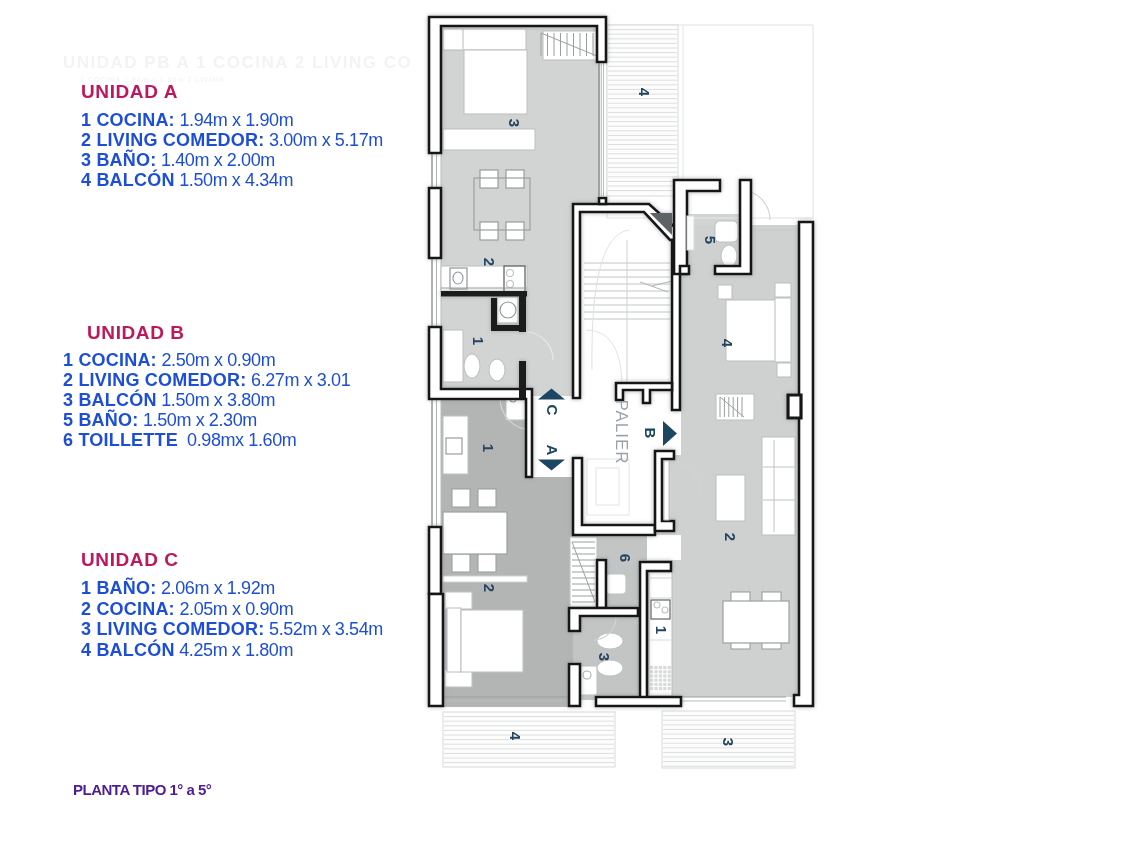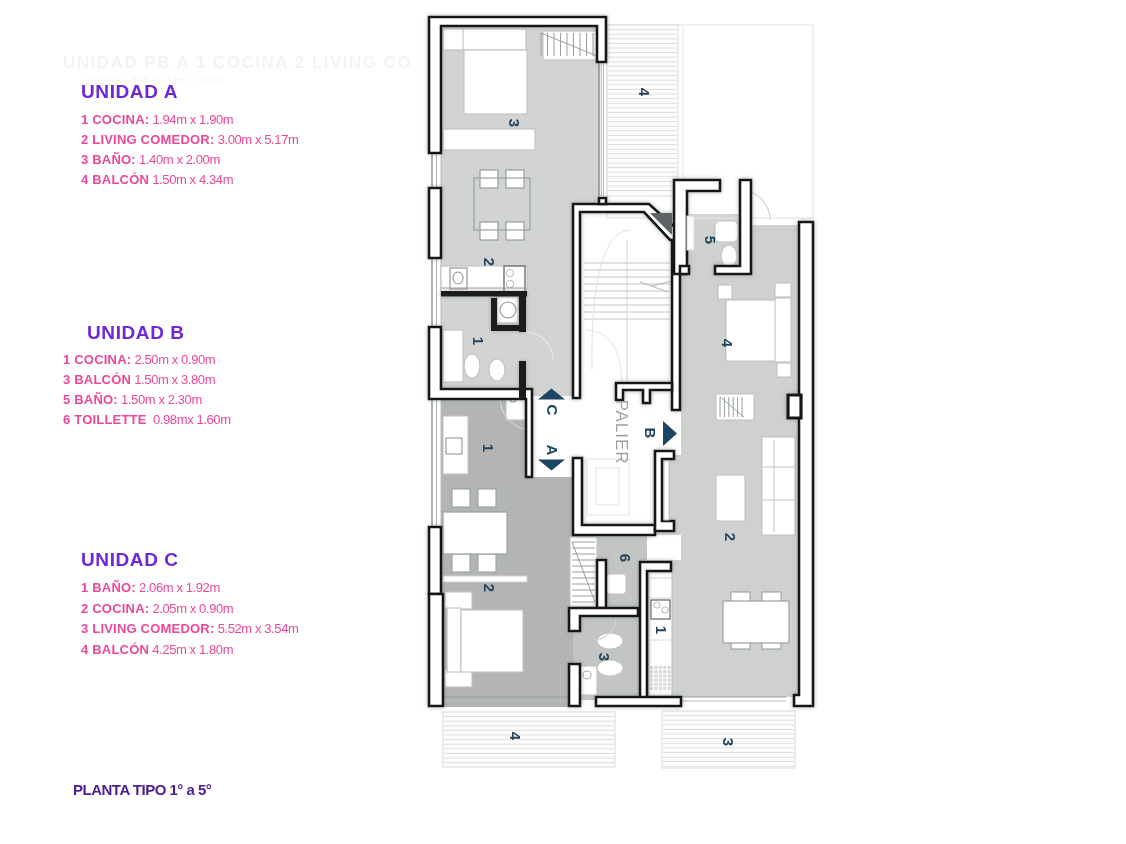--- a/index.html
+++ b/index.html
@@ -1,36 +1,37 @@
 <!DOCTYPE html>
 <html><head><meta charset="utf-8">
 <style>
 html,body{margin:0;padding:0;background:#fff;width:1126px;height:844px;overflow:hidden}
 body{font-family:"Liberation Sans",sans-serif;position:relative}
-.h{position:absolute;color:#6d28d9;font-weight:bold;font-size:19px;letter-spacing:.6px;white-space:nowrap}
-.blk{position:absolute;color:#ec4899;font-size:13px;line-height:20px;white-space:nowrap;letter-spacing:-0.4px}
+.h{position:absolute;color:#be185d;font-weight:bold;font-size:19px;letter-spacing:.6px;white-space:nowrap}
+.blk{position:absolute;color:#1d4ed8;font-size:18px;line-height:20px;white-space:nowrap;letter-spacing:-0.4px}
 .blk b{letter-spacing:.2px}
 #ghost{position:absolute;left:63px;top:53px;color:#f2f4f4;font-weight:bold;font-size:17px;letter-spacing:1.5px;white-space:nowrap}
 #ghost2{position:absolute;left:80px;top:76px;color:#f2f6f6;font-weight:bold;font-size:7px;letter-spacing:1px;white-space:nowrap}
 #planta{position:absolute;left:73px;top:781px;color:#4c1d95;font-weight:bold;font-size:15px;letter-spacing:-0.5px}
 svg{position:absolute;left:0;top:0}
 </style></head>
 <body>
 <div id="ghost">UNIDAD PB A 1 COCINA 2 LIVING CO</div>
 <div id="ghost2">1 COCINA 1.94m x 1.90m 2 LIVING</div>
 <div class="h" style="left:81px;top:81px">UNIDAD A</div>
 <div class="blk" style="left:81px;top:110px">
 <div><b>1 COCINA:</b> 1.94m x 1.90m</div>
 <div><b>2 LIVING COMEDOR:</b> 3.00m x 5.17m</div>
 <div><b>3 BAÑO:</b> 1.40m x 2.00m</div>
 <div><b>4 BALCÓN</b> 1.50m x 4.34m</div>
 </div>
 <div class="h" style="left:87px;top:322px">UNIDAD B</div>
 <div class="blk" style="left:63px;top:350px">
 <div><b>1 COCINA:</b> 2.50m x 0.90m</div>
+<div><b>2 LIVING COMEDOR:</b> 6.27m x 3.01</div>
 <div><b>3 BALCÓN</b> 1.50m x 3.80m</div>
 <div><b>5 BAÑO:</b> 1.50m x 2.30m</div>
 <div><b>6 TOILLETTE</b>&nbsp; 0.98mx 1.60m</div>
 </div>
 <div class="h" style="left:81px;top:549px">UNIDAD C</div>
 <div class="blk" style="left:81px;top:578px;line-height:20.7px">
 <div><b>1 BAÑO:</b> 2.06m x 1.92m</div>
 <div><b>2 COCINA:</b> 2.05m x 0.90m</div>
 <div><b>3 LIVING COMEDOR:</b> 5.52m x 3.54m</div>
 <div><b>4 BALCÓN</b> 4.25m x 1.80m</div>

